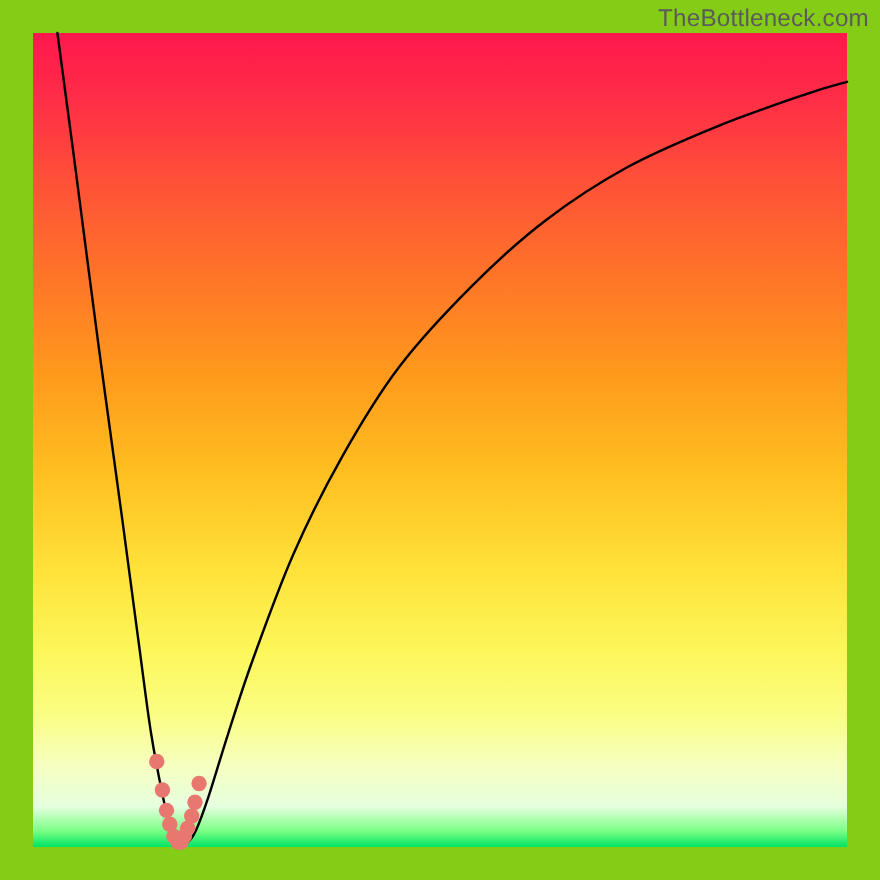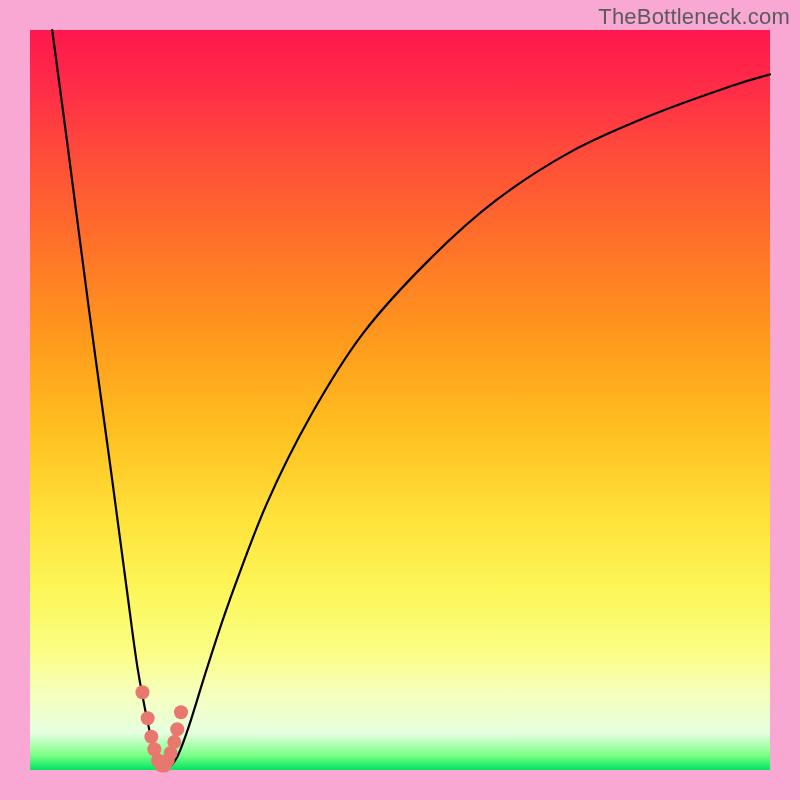--- a/index.html
+++ b/index.html
@@ -10,21 +10,21 @@
     overflow: hidden;
     background: #000;
     font-family: Arial, Helvetica, sans-serif;
   }
   .frame {
     position: absolute;
     left: 0;
     top: 0;
     width: 800px;
     height: 800px;
-    background: #f9a8d4;
+    background: #84cc16;
   }
   .plot {
     position: absolute;
     left: 30px;
     top: 30px;
     width: 740px;
     height: 740px;
     background: linear-gradient(to bottom,
       #ff174d 0%,
       #ff2d47 8%,

